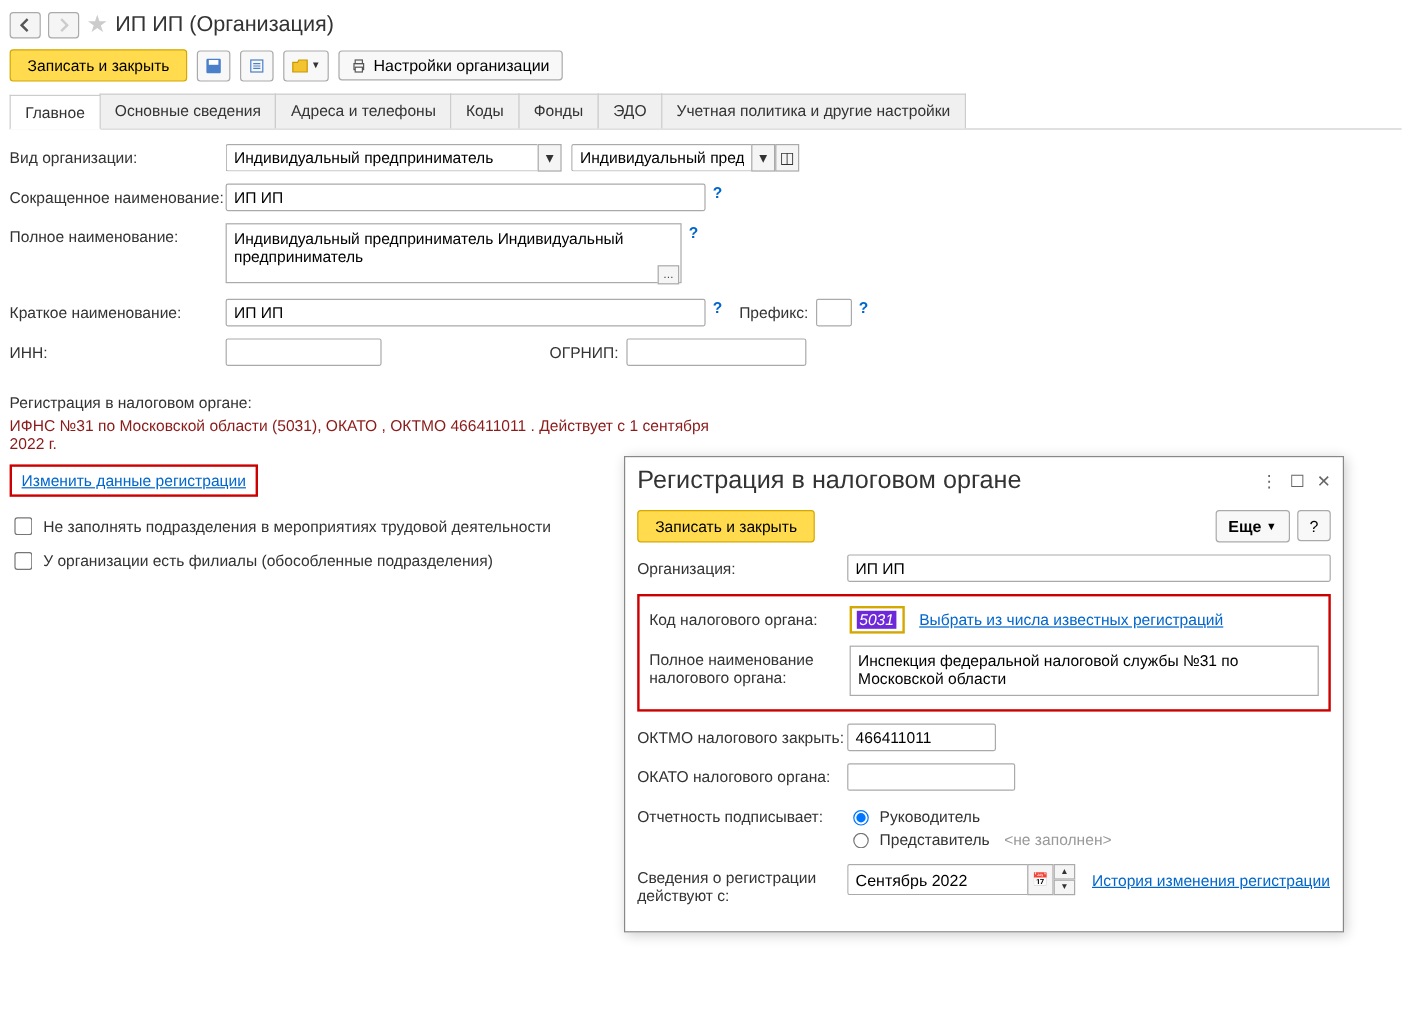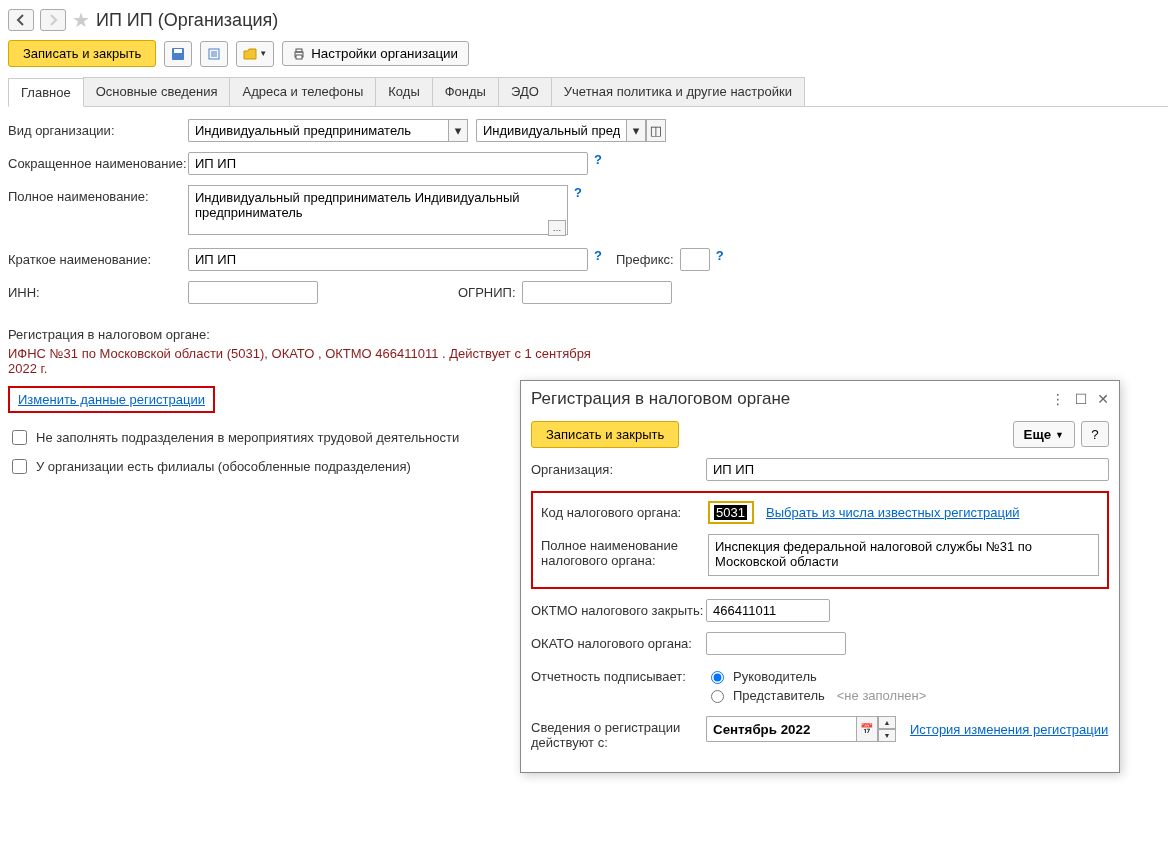--- a/index.html
+++ b/index.html
@@ -26,40 +26,40 @@
 .textarea { border: 1px solid #aaa; padding: 4px 6px; width: 380px; height: 50px; resize: none; font-family: Arial; font-size: 13px; }
 .ta-wrap { position: relative; display: inline-block; }
 .ta-btn { position: absolute; right: 2px; bottom: 2px; width: 18px; height: 16px; border: 1px solid #aaa; background: #f5f5f5; font-size: 9px; display: flex; align-items: center; justify-content: center; cursor: pointer; }
 .reg-text { color: #8b1a1a; margin: 4px 0; max-width: 600px; }
 .link { color: #0066cc; text-decoration: underline; cursor: pointer; }
 .redbox { border: 2px solid #cc0000; padding: 4px 8px; display: inline-block; margin: 6px 0; }
 .checkbox-row { display: flex; align-items: center; gap: 6px; margin: 8px 0; }
 .checkbox-row input[type=checkbox] { width: 15px; height: 15px; }
 .dialog { position: absolute; left: 520px; top: 380px; width: 600px; border: 1px solid #888; background: #fff; box-shadow: 2px 2px 10px rgba(0,0,0,0.2); }
 .dialog-header { display: flex; align-items: center; justify-content: space-between; padding: 8px 10px; }
-.dialog-title { font-size: 17px; }
+.dialog-title { font-size: 21px; }
 .dialog-controls { display: flex; gap: 10px; }
 .dialog-ctrl { cursor: pointer; font-size: 14px; color: #666; }
 .dialog-toolbar { display: flex; justify-content: space-between; padding: 4px 10px 10px; }
 .dialog-toolbar-right { display: flex; gap: 6px; }
 .btn-more { border: 1px solid #aaa; background: #f8f8f8; padding: 4px 10px; border-radius: 3px; cursor: pointer; display: flex; align-items: center; gap: 4px; font-weight: bold; }
 .btn-help { border: 1px solid #aaa; background: #f8f8f8; width: 28px; height: 26px; border-radius: 3px; cursor: pointer; display: flex; align-items: center; justify-content: center; }
 .dialog-body { padding: 0 10px 12px; }
 .drow { display: flex; align-items: flex-start; margin-bottom: 10px; }
 .dlabel { width: 175px; flex-shrink: 0; padding-top: 4px; }
 .dval { flex: 1; }
 .dinput { border: 1px solid #aaa; padding: 3px 6px; font-size: 13px; width: 100%; border-radius: 2px; }
 .code-input { border: 2px solid #d4a800; background: #fff; width: 46px; padding: 2px 4px; }
-.code-input span { background: #000000; color: #fff; padding: 0 2px; }
+.code-input span { background: #6d28d9; color: #fff; padding: 0 2px; font-style: italic; }
 .red-section { border: 2px solid #cc0000; padding: 8px; margin: 4px 0 10px; }
 .dtextarea { border: 1px solid #aaa; padding: 4px 6px; width: 100%; height: 42px; resize: none; font-family: Arial; font-size: 13px; }
 .radio-row { display: flex; align-items: center; gap: 6px; margin: 3px 0; }
 .not-filled { color: #999; margin-left: 6px; }
 .date-wrap { display: flex; }
-.date-input { border: 1px solid #aaa; padding: 1px 6px; width: 150px; border-radius: 2px 0 0 2px; border-right: none; font-weight: bold; }
+.date-input { border: 1px solid #aaa; padding: 1px 6px; width: 150px; border-radius: 2px 0 0 2px; border-right: none; }
 .date-btn { width: 22px; border: 1px solid #aaa; background: #f5f5f5; display: flex; align-items: center; justify-content: center; cursor: pointer; font-size: 11px; }
 .spinner { width: 18px; display: flex; flex-direction: column; }
 .spinner div { height: 13px; border: 1px solid #aaa; background: #f5f5f5; font-size: 7px; display: flex; align-items:center; justify-content:center; cursor:pointer; }
 </style>
 </head>
 <body>
 
 
 
 <div class="titlebar">

